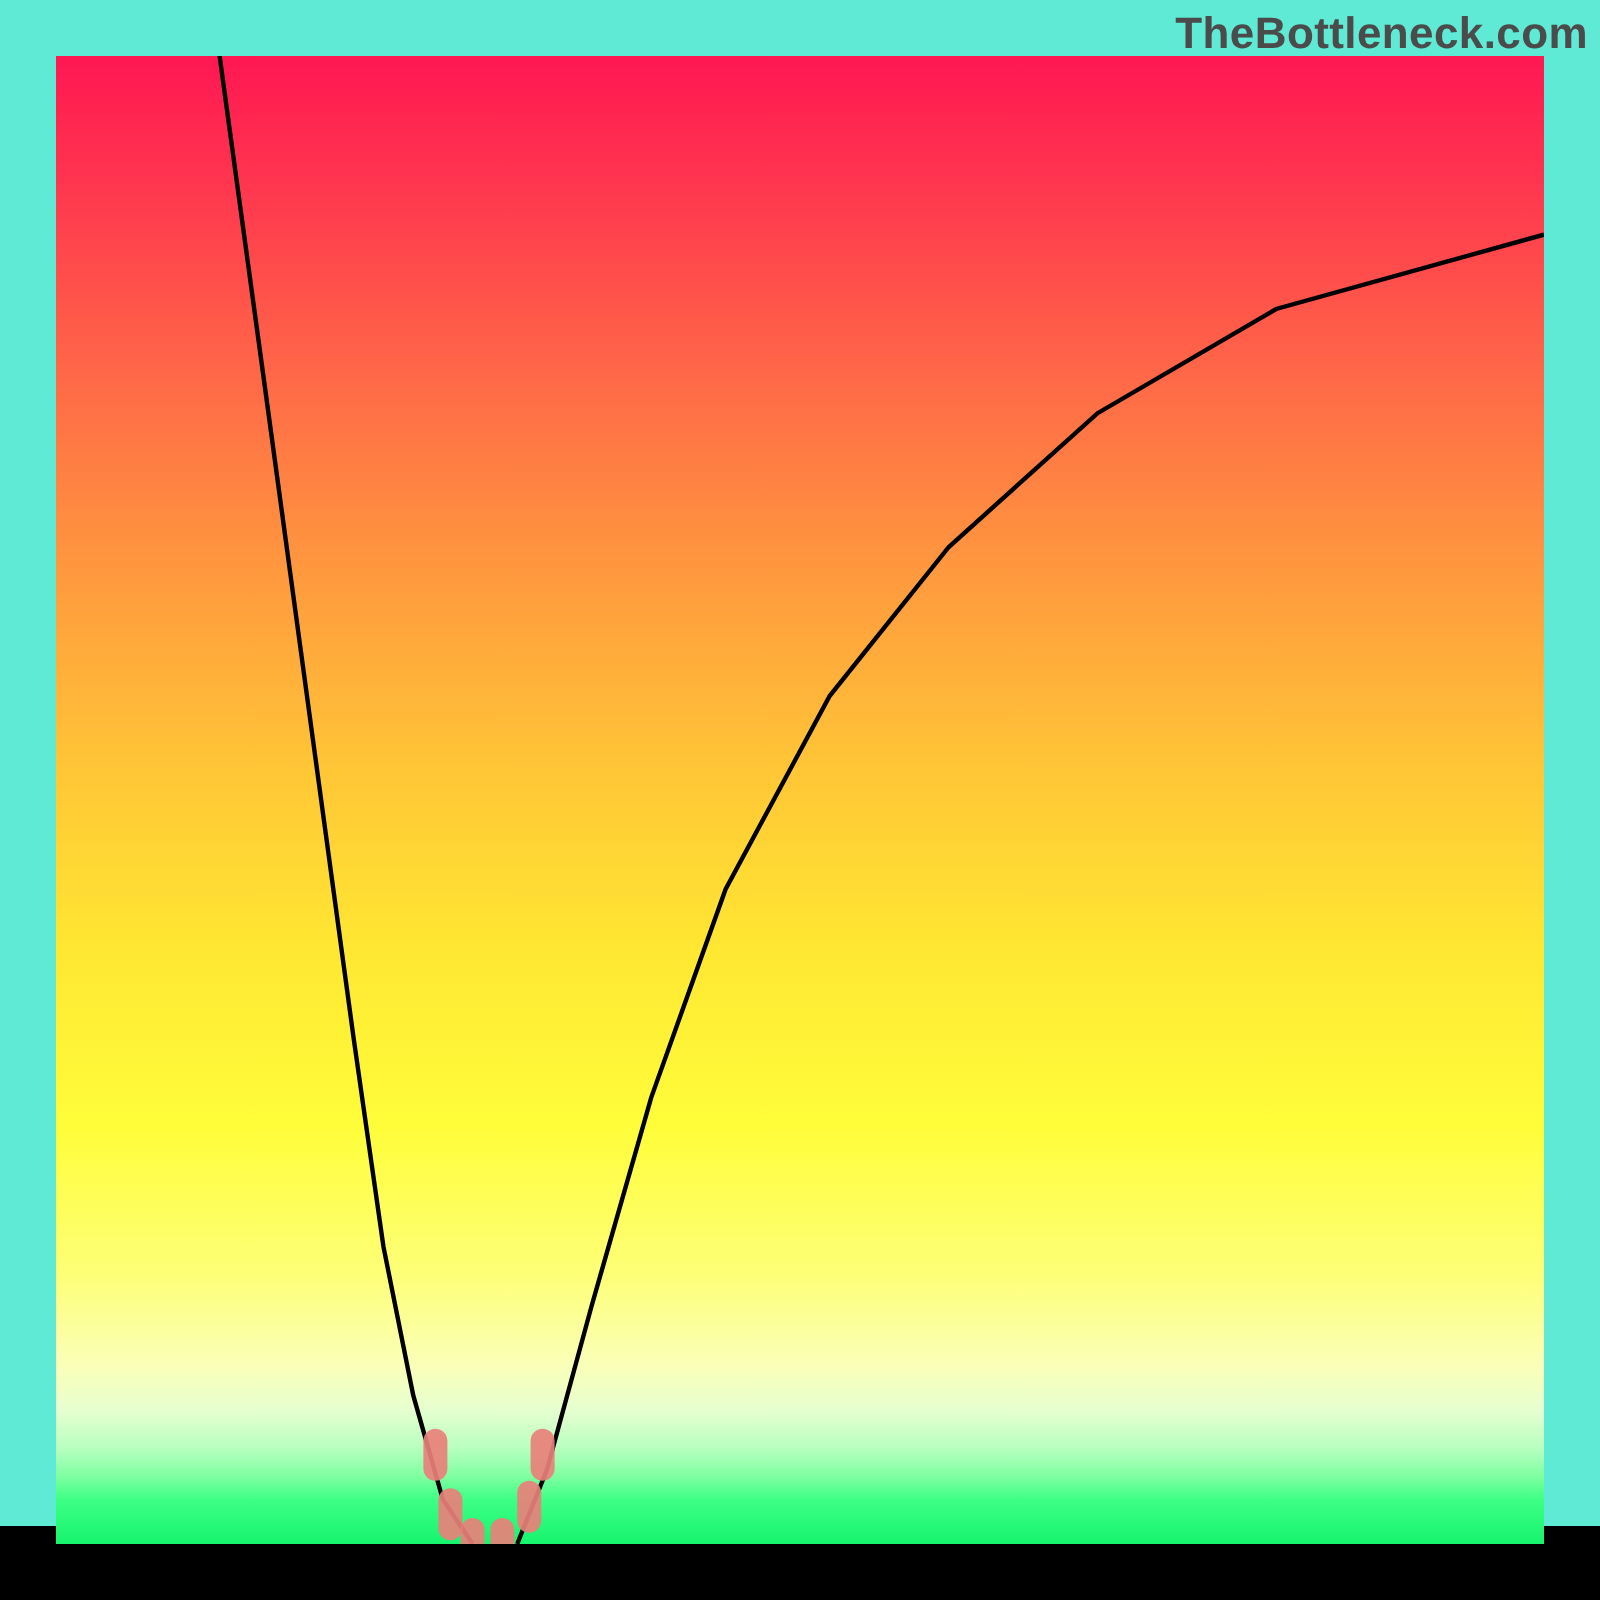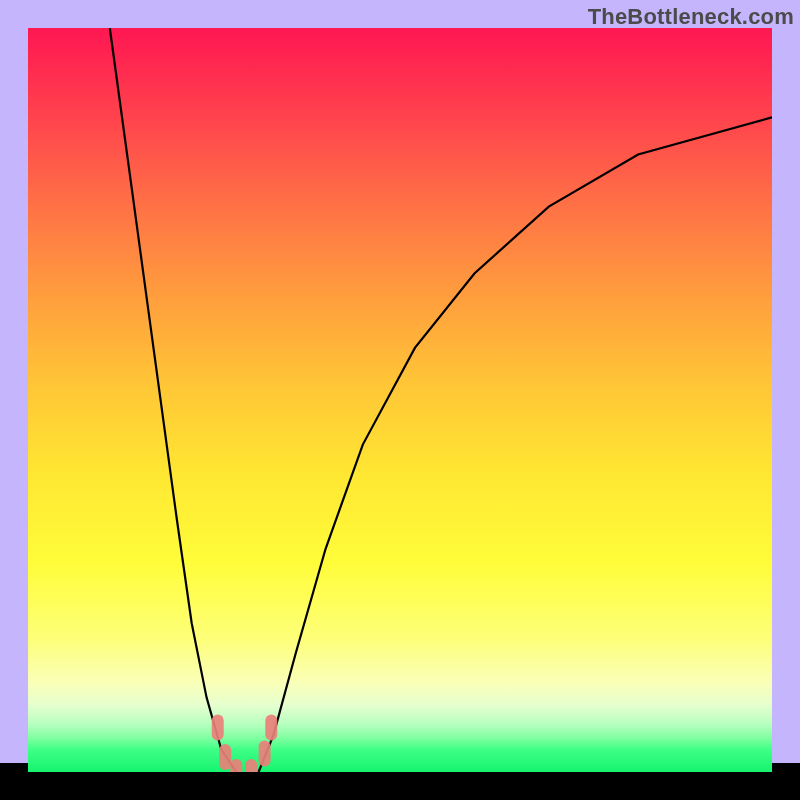--- a/index.html
+++ b/index.html
@@ -1,16 +1,16 @@
 <!DOCTYPE html>
 <html><head>
 <meta charset="utf-8">
 <style>
   html,body{margin:0;padding:0;width:800px;height:800px;overflow:hidden;background:#000;font-family:Arial,Helvetica,sans-serif}
-  .frame{position:absolute;left:0;top:0;width:800px;height:763px;background:#c4b5fd}
+  .frame{position:absolute;left:0;top:0;width:800px;height:763px;background:#5eead4}
   .plot{position:absolute;left:28px;top:28px;width:744px;height:744px;overflow:hidden}
   .grad{position:absolute;left:0;top:0;width:100%;height:100%;
     background:linear-gradient(to bottom,
       #ff1752 0%,
       #ff3b4e 10%,
       #ff6a47 22%,
       #ff9a3e 35%,
       #ffc636 48%,
       #ffe732 60%,
       #fffd3a 72%,

